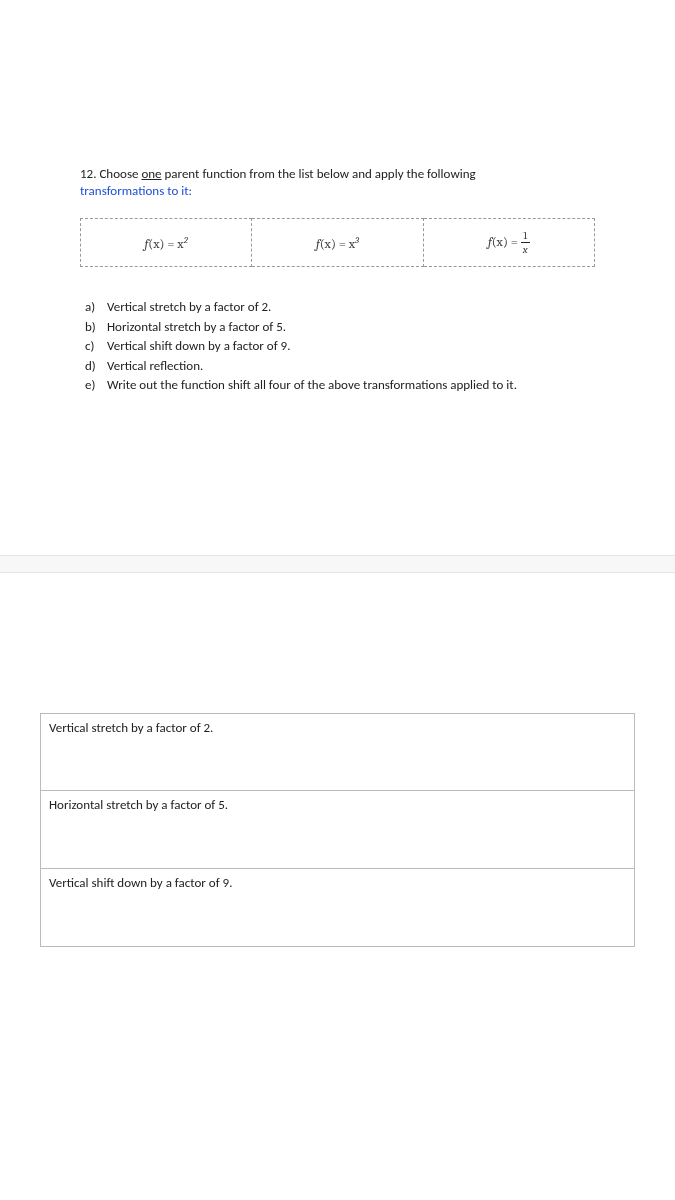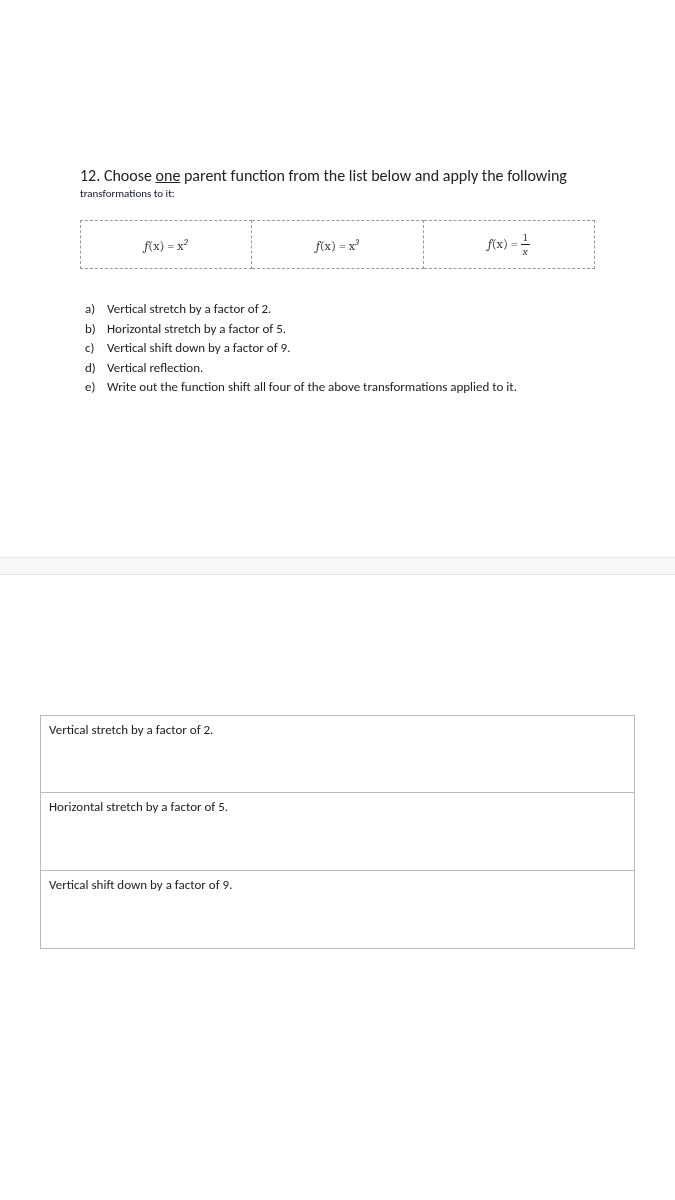--- a/index.html
+++ b/index.html
@@ -19,31 +19,31 @@
       background: #ffffff;
       width: 100%;
       min-height: 100%;
       padding: 0;
       box-shadow: 0 0 3px rgba(0,0,0,0.15);
     }
     .question-section {
       padding: 165px 80px 20px 80px;
     }
     .question-text {
-      font-size: 16px;
+      font-size: 13px;
       color: #222;
       text-align: justify;
       line-height: 1.4;
     }
     .underline {
       text-decoration: underline;
     }
     .transformations-line {
-      font-size: 11px;
-      color: #0f172a;
+      font-size: 13px;
+      color: #1d4ed8;
     }
     .functions-table {
       width: 100%;
       border-collapse: collapse;
       margin-top: 20px;
       border: 1px dashed #999;
     }
     .functions-table td {
       border: 1px dashed #999;
       height: 48px;

